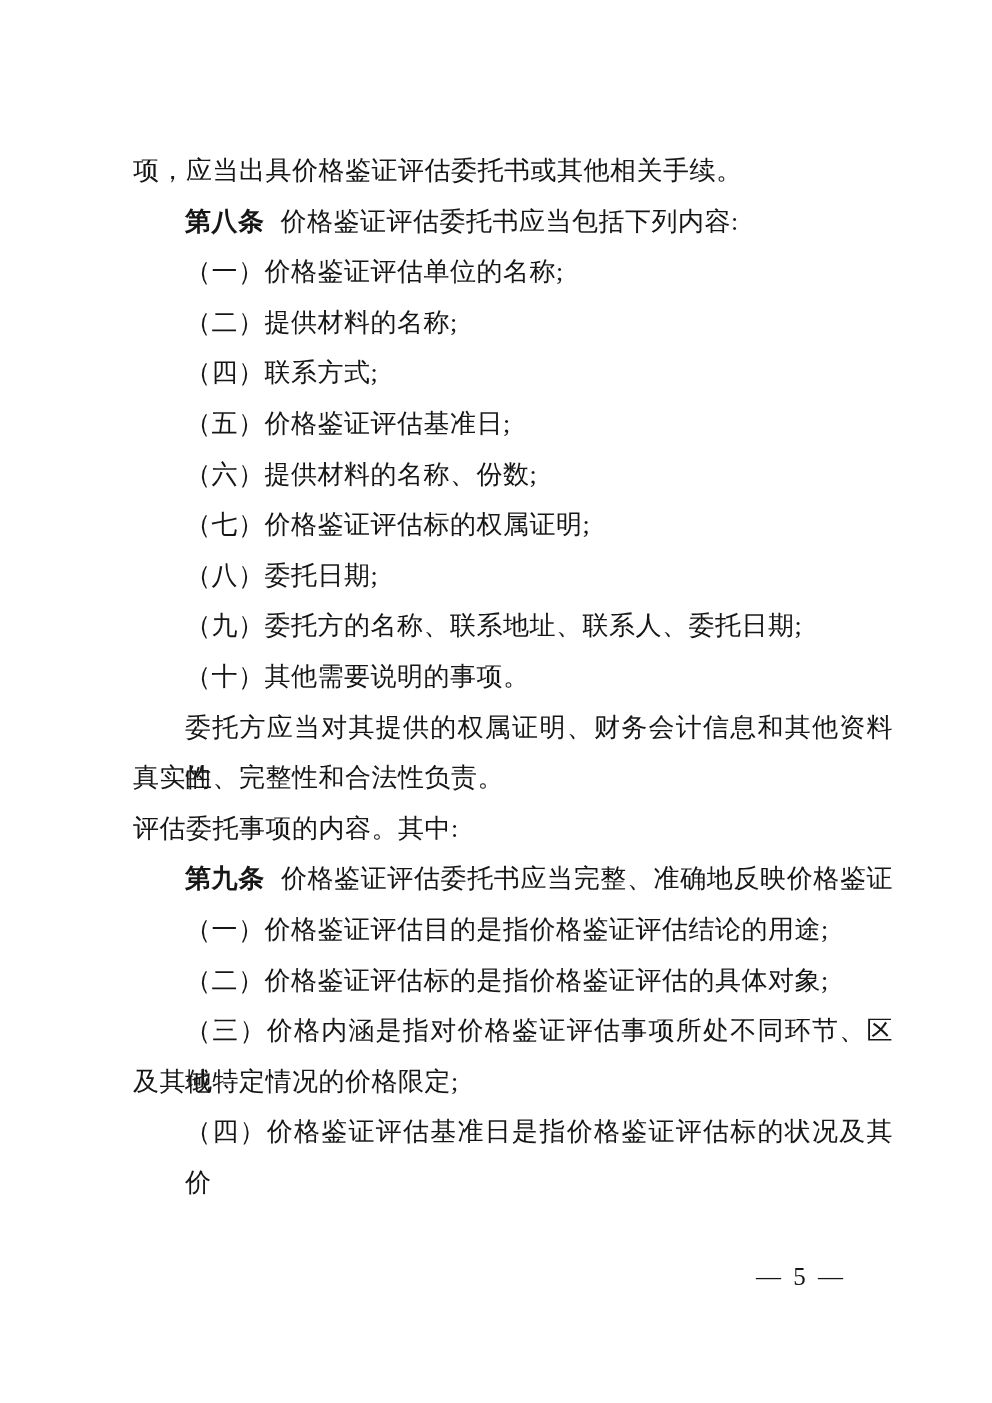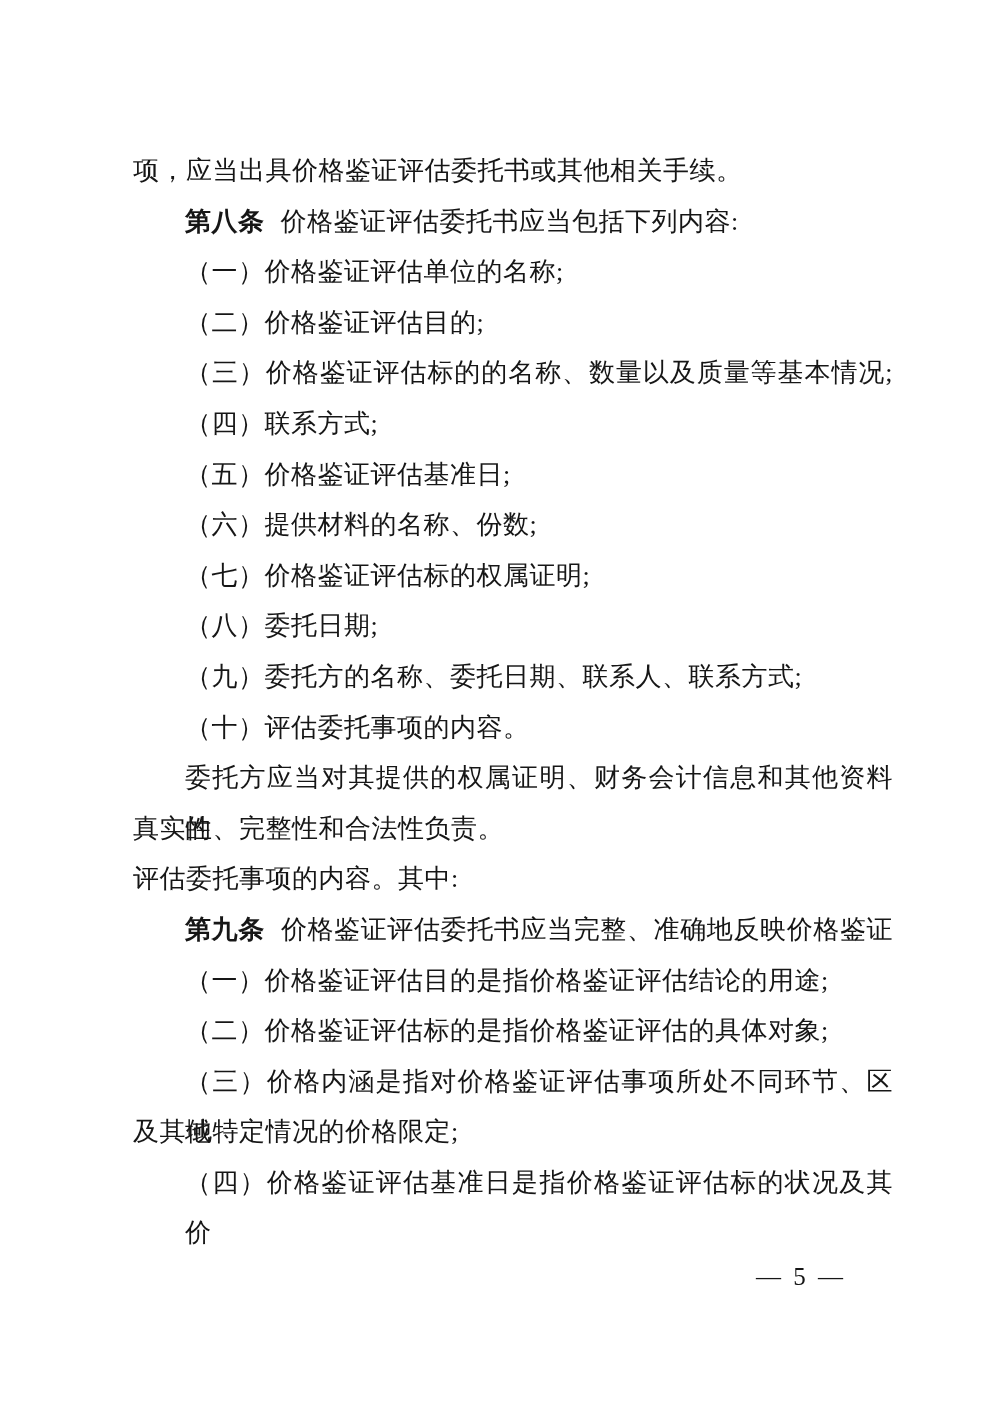--- a/index.html
+++ b/index.html
@@ -53,29 +53,28 @@
   }
 </style>
 </head>
 <body>
 
 <div class="page">
   <div class="content">
       <div class="line"><span>项，应当出具价格鉴证评估委托书或其他相关手续。</span></div>
       <div class="line indent"><span class="prefix">第八条</span><span>价格鉴证评估委托书应当包括下列内容:</span></div>
       <div class="line indent"><span>（一）价格鉴证评估单位的名称;</span></div>
-      <div class="line indent"><span>（二）价格鉴证评估目的;</span></div>
-      <div class="line indent full"><span>（三）价格鉴证评估标的的名称、数量以及质量等基本情况;</span></div>
+      <div class="line indent"><span>（二）提供材料的名称;</span></div>
       <div class="line indent"><span>（四）联系方式;</span></div>
       <div class="line indent"><span>（五）价格鉴证评估基准日;</span></div>
       <div class="line indent"><span>（六）提供材料的名称、份数;</span></div>
       <div class="line indent"><span>（七）价格鉴证评估标的权属证明;</span></div>
       <div class="line indent"><span>（八）委托日期;</span></div>
-      <div class="line indent"><span>（九）委托方的名称、委托日期、联系人、联系方式;</span></div>
-      <div class="line indent"><span>（十）评估委托事项的内容。</span></div>
+      <div class="line indent"><span>（九）委托方的名称、联系地址、联系人、委托日期;</span></div>
+      <div class="line indent"><span>（十）其他需要说明的事项。</span></div>
       <div class="line indent full"><span>委托方应当对其提供的权属证明、财务会计信息和其他资料的</span></div>
       <div class="line"><span>真实性、完整性和合法性负责。</span></div>
       <div class="line"><span>评估委托事项的内容。其中:</span></div>
       <div class="line indent full"><span class="prefix">第九条</span><span>价格鉴证评估委托书应当完整、准确地反映价格鉴证</span></div>
       <div class="line indent"><span>（一）价格鉴证评估目的是指价格鉴证评估结论的用途;</span></div>
       <div class="line indent"><span>（二）价格鉴证评估标的是指价格鉴证评估的具体对象;</span></div>
       <div class="line indent full"><span>（三）价格内涵是指对价格鉴证评估事项所处不同环节、区域</span></div>
       <div class="line"><span>及其他特定情况的价格限定;</span></div>
       <div class="line indent full"><span>（四）价格鉴证评估基准日是指价格鉴证评估标的状况及其价</span></div>
     </div>

